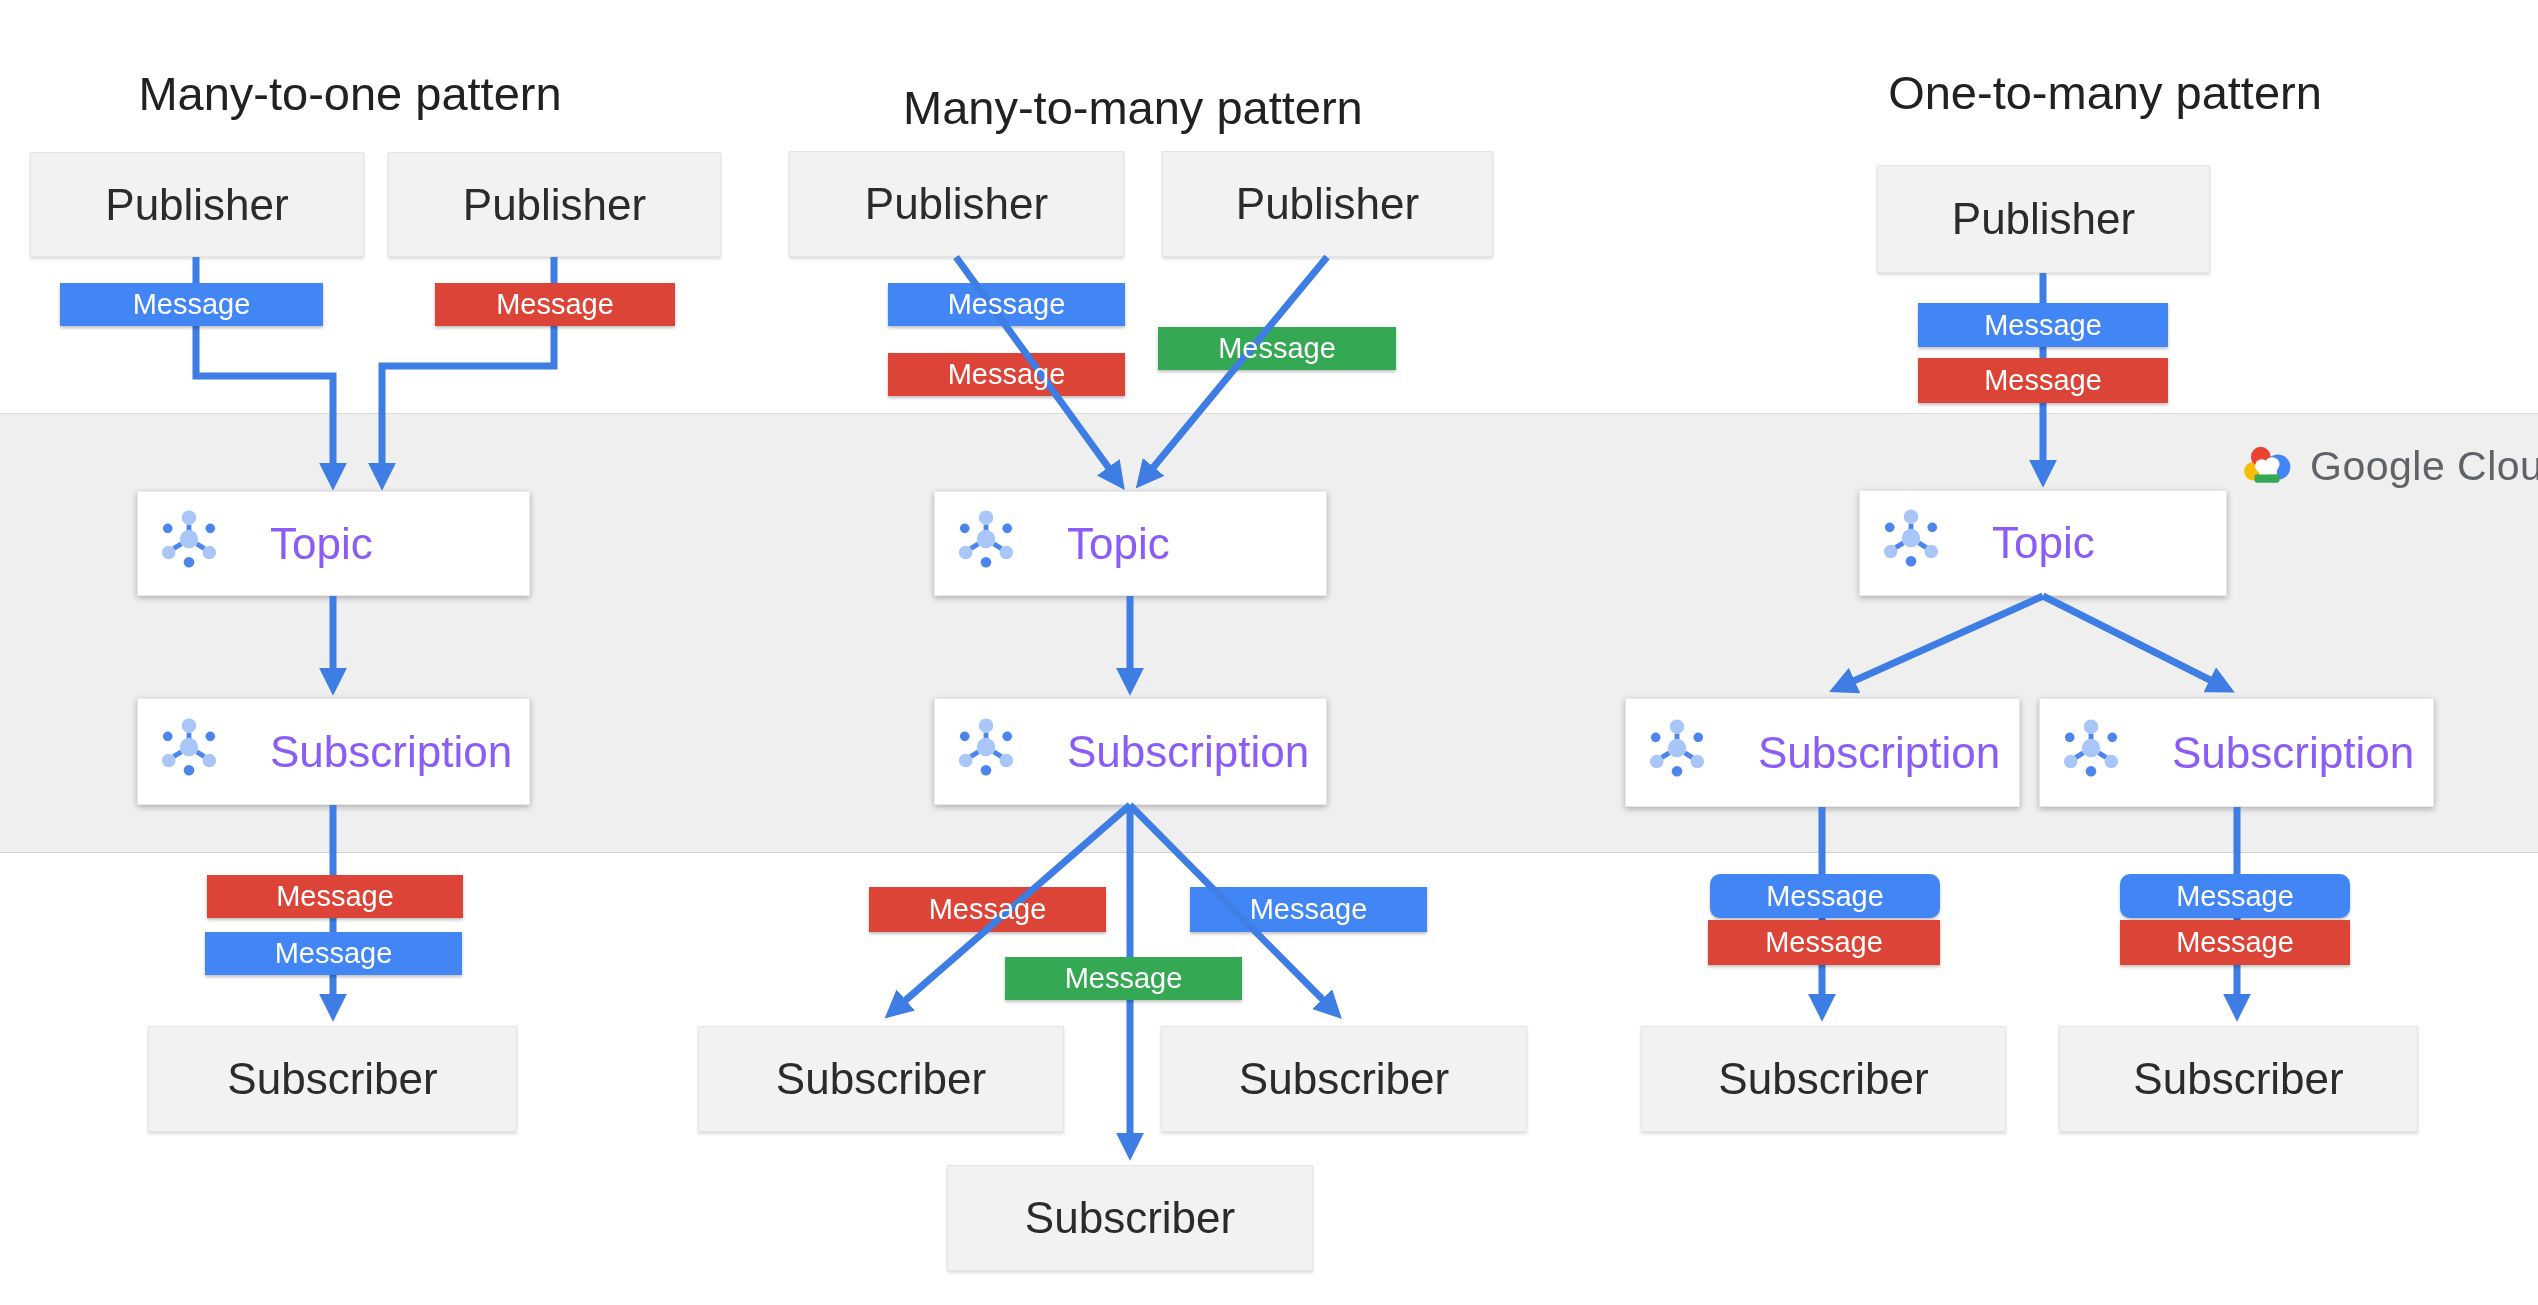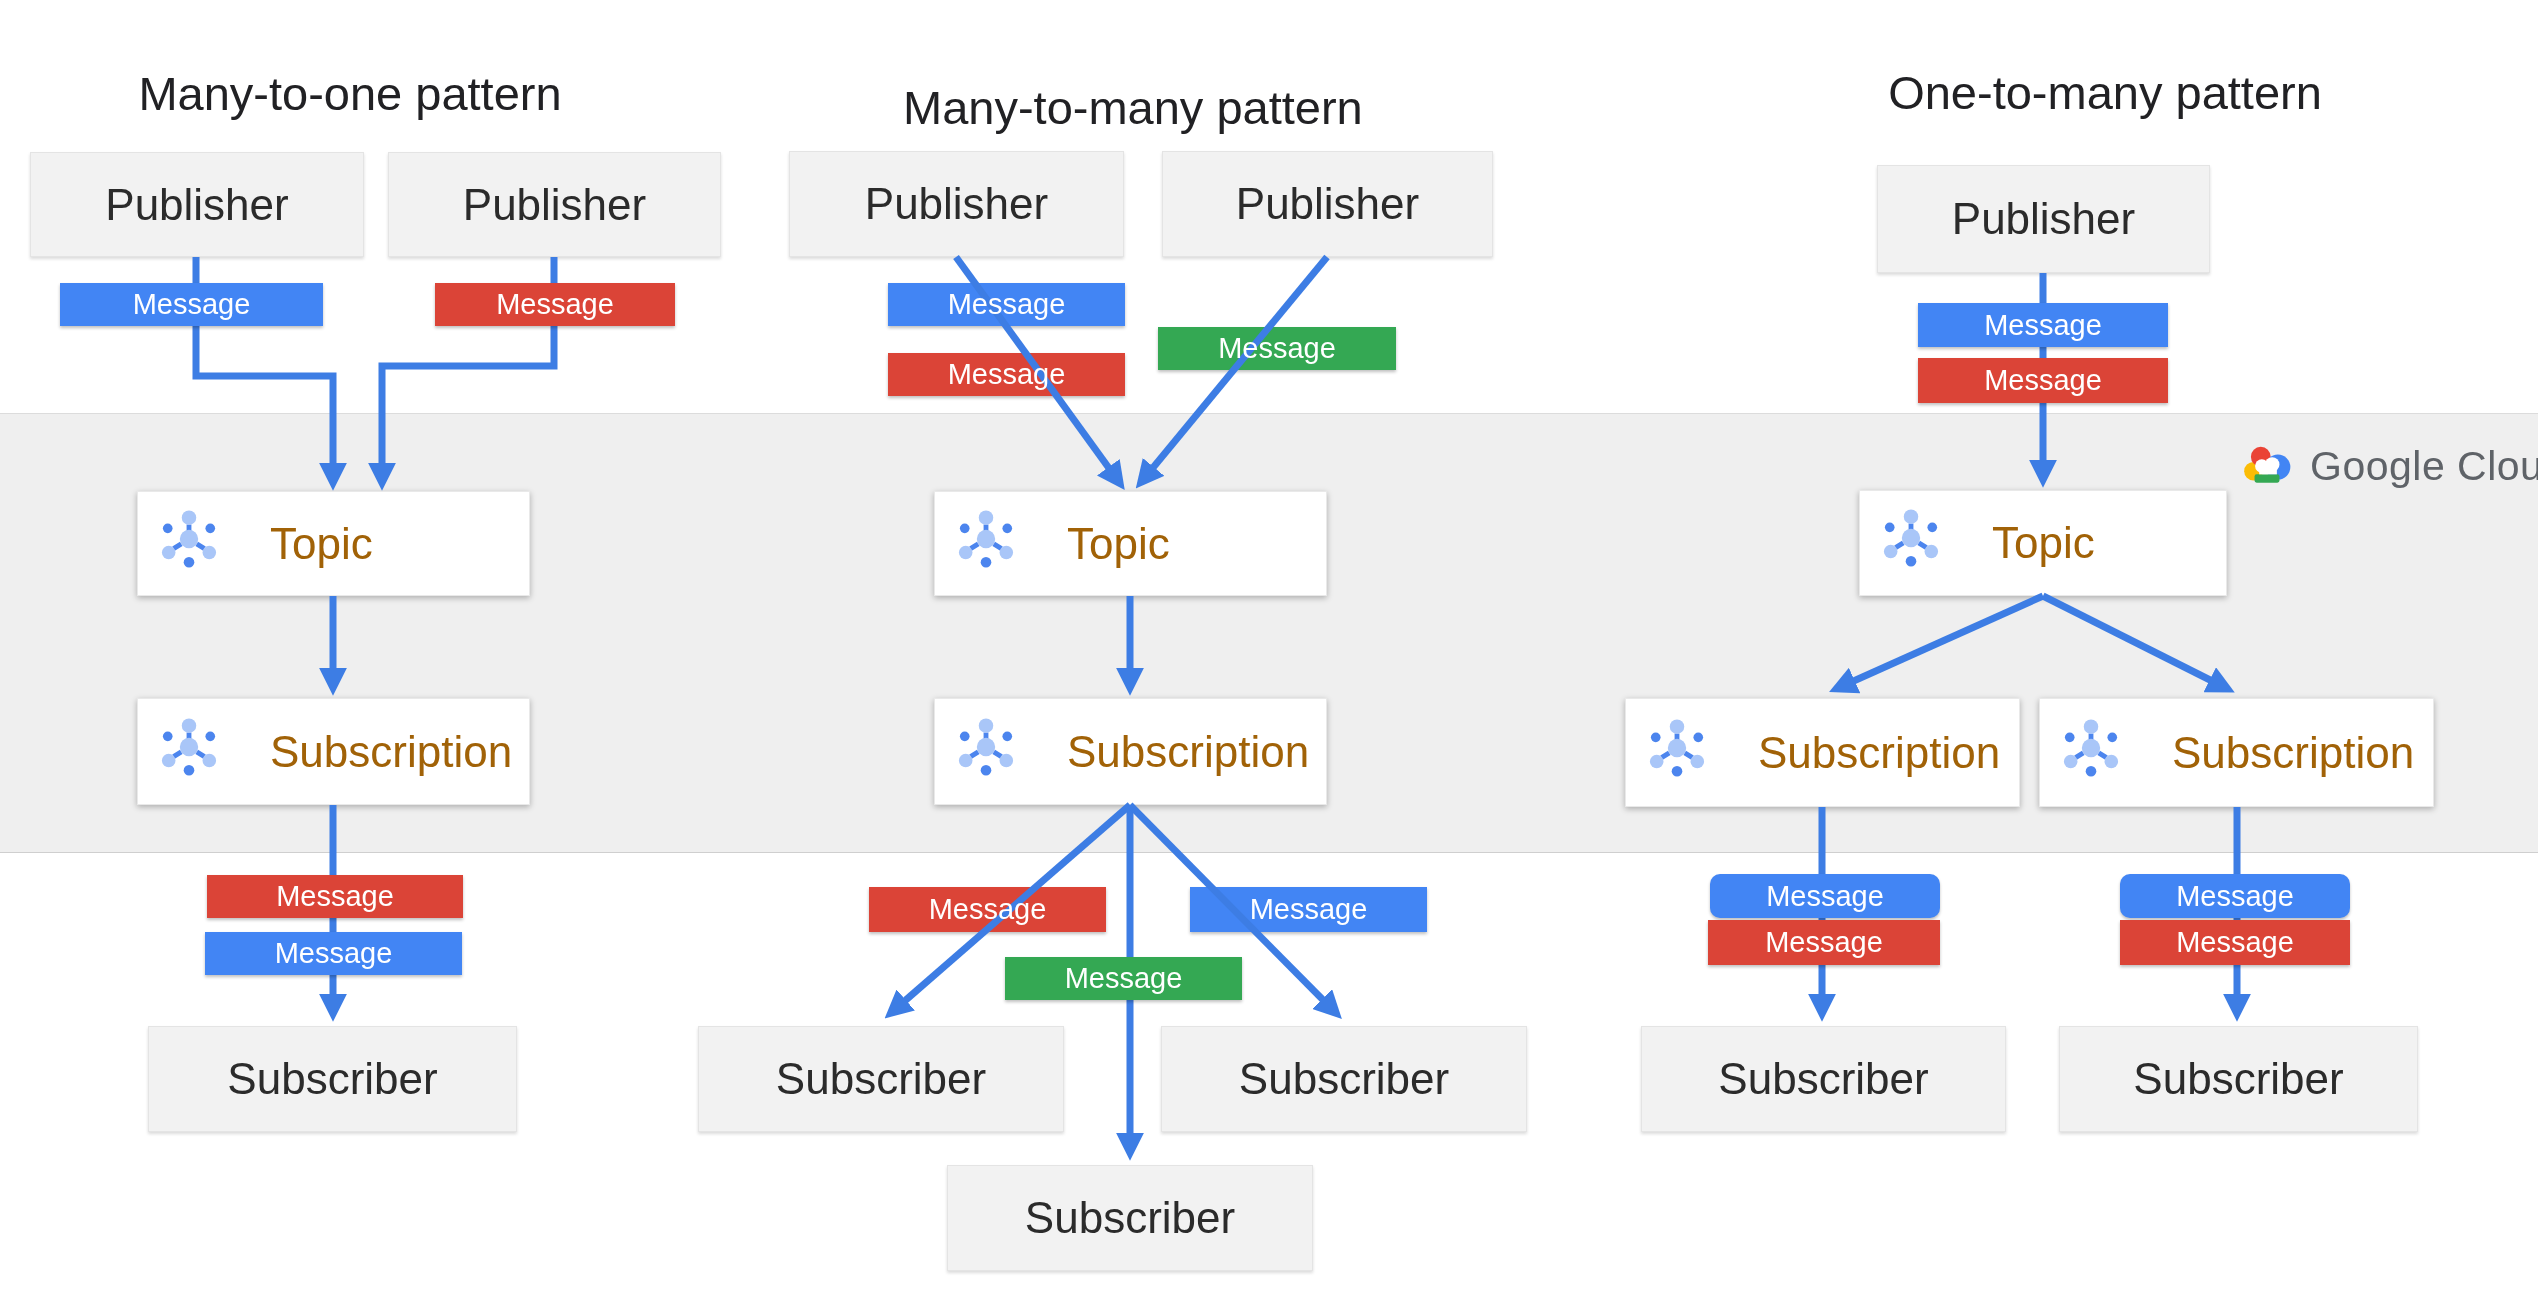--- a/index.html
+++ b/index.html
@@ -20,21 +20,21 @@
   .endpoint{
     background:#f2f2f2;border:1px solid #e4e4e4;box-sizing:border-box;
     box-shadow:0 2px 3px rgba(0,0,0,0.14);
     display:flex;align-items:center;justify-content:center;
     font-size:44px;color:#2b2b2b;
   }
   
   .node{
     background:#ffffff;border:1px solid #e9e9e9;box-sizing:border-box;
     box-shadow:0 2px 6px rgba(0,0,0,0.28);
-    display:flex;align-items:center;font-size:44px;color:#a16207;
+    display:flex;align-items:center;font-size:44px;color:#8b5cf6;
     padding-left:22px;
   }
   .node .icon{flex:0 0 auto;margin-right:52px;}
   .msg{
     box-shadow:0 2px 3px rgba(0,0,0,0.25);
     display:flex;align-items:center;justify-content:center;
     font-size:29px;color:#ffffff;white-space:nowrap;
   }
   .msg-blue{background:#4285F4;}
   .msg-red{background:#DB4437;}

